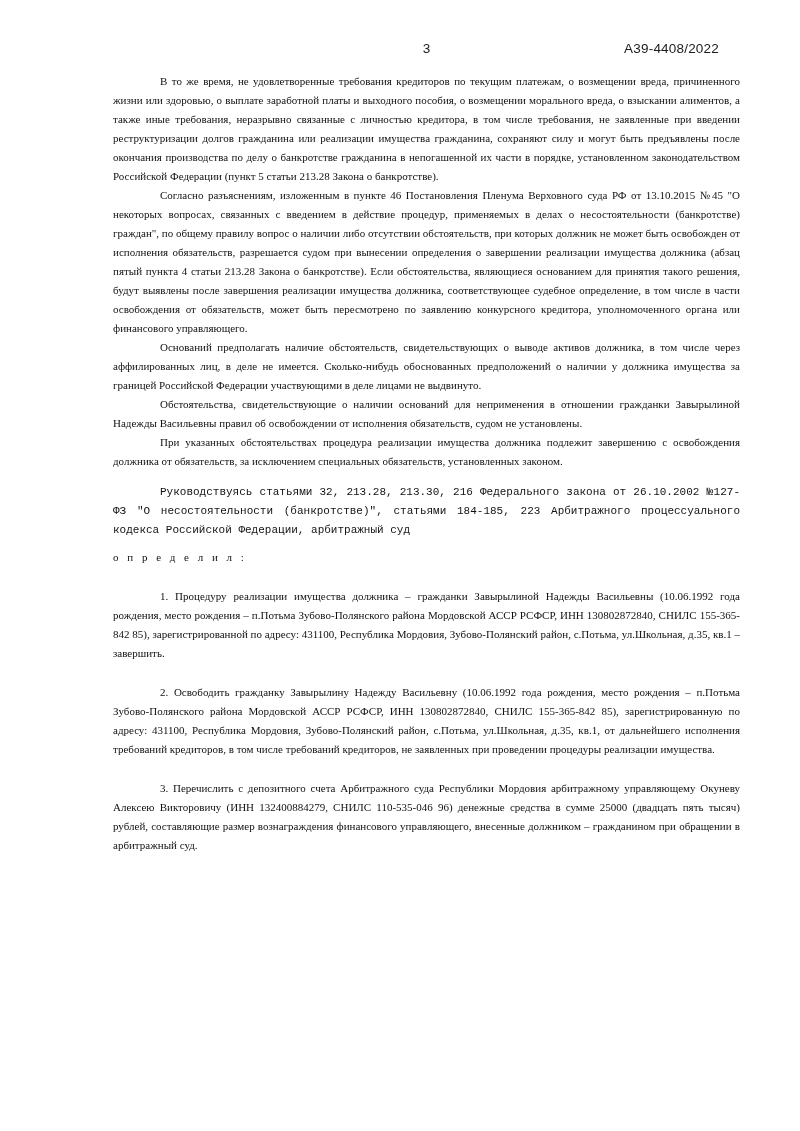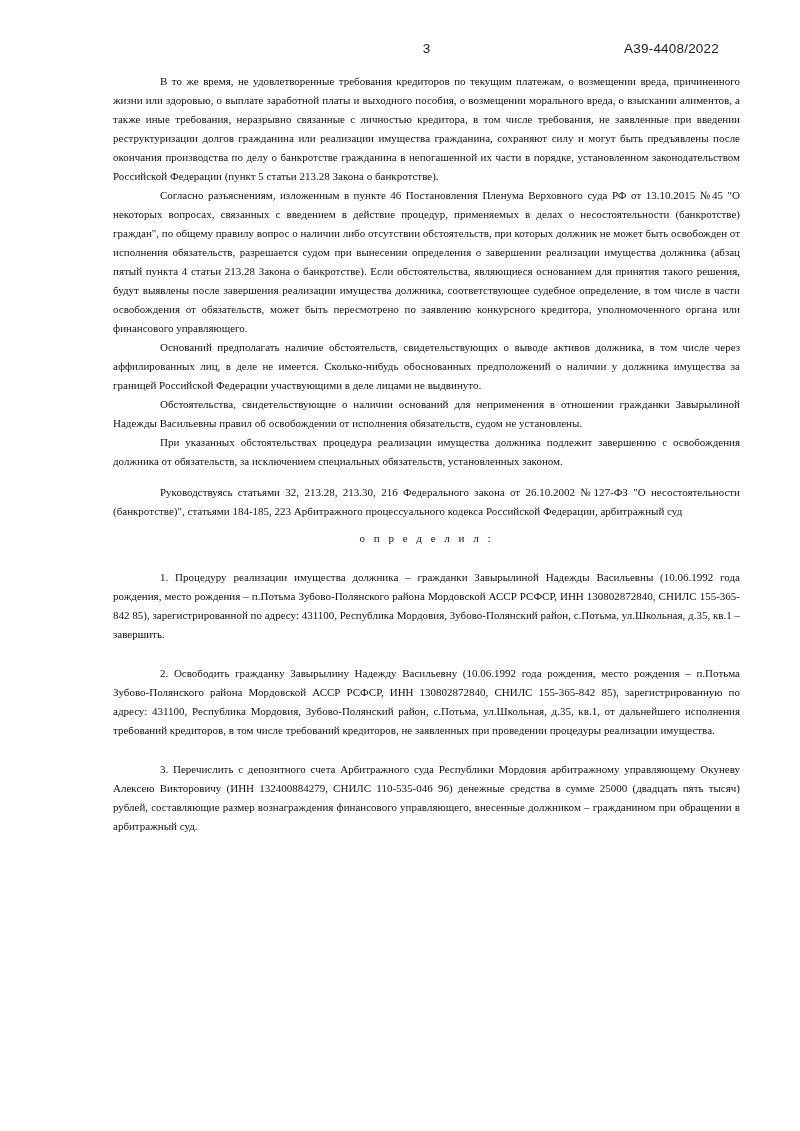--- a/index.html
+++ b/index.html
@@ -48,25 +48,25 @@
     font-size: 11px;
     line-height: 19px;
     text-align: justify;
   }
   .para {
     margin: 0;
     text-indent: 47px;
   }
   .para.gap-before {
     margin-top: 12px;
+    font-family: Liberation Mono, monospace;
   }
   .resolution-heading {
     margin: 8px 0;
     text-indent: 0;
-    text-align: center;
     letter-spacing: 3px;
   }
   .item {
     margin-top: 20px;
   }
 </style>
 </head>
 <body>
 
 <div class="page">

